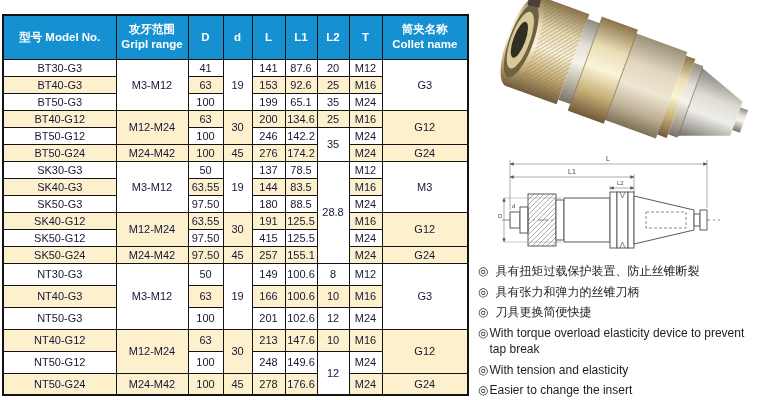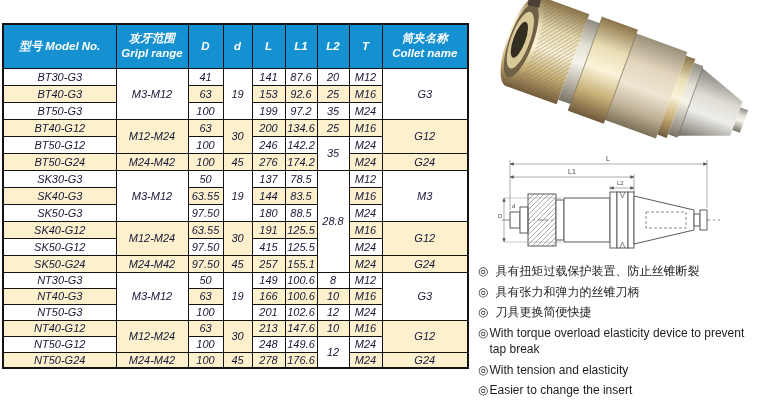--- a/index.html
+++ b/index.html
@@ -6,45 +6,44 @@
   html,body { width:762px; height:400px; }
   body {
     position:relative;
     background:#ffffff;
     font-family:"Liberation Sans", sans-serif;
     overflow:hidden;
   }
 
   
   table.spec {
-    position:absolute; left:2px; top:23px;
+    position:absolute; left:2px; top:14px;
     width:465px;
     border-collapse:collapse;
     table-layout:fixed;
     border:2px solid var(--border,#121212);
-    font-style:italic;
   }
   table.spec th, table.spec td {
     border:1px solid var(--border,#121212);
     text-align:center; vertical-align:middle;
     font-size:11px;
     padding:0 1px;
     color:var(--text,#171737);
     overflow:hidden; white-space:nowrap;
   }
   table.spec th {
     background:var(--header-bg,#1591d2);
     color:var(--header-text,#ffffff);
     font-weight:bold;
     height:44px;
     line-height:1.3;
     font-size:11.5px;
   }
   table.spec tr.bt td, table.spec tr.sk td { height:17px; }
-  table.spec tr.nt td { height:16px; }
+  table.spec tr.nt td { height:22px; }
   table.spec tr.shade { background:var(--row-shade,#fcf0cd); }
   col.c0{width:113px} col.c1{width:72px} col.c2{width:35px} col.c3{width:29px}
   col.c4{width:33px} col.c5{width:32px} col.c6{width:32px} col.c7{width:33px}
   col.c8{width:86px}
 
   
   .photo-wrap { position:absolute; left:478px; top:0; width:284px; height:152px; }
   .drawing-wrap { position:absolute; left:498px; top:150px; width:248px; height:118px; }
 
   .features {
@@ -124,21 +123,21 @@
         <td>63</td>
         <td>153</td>
         <td>92.6</td>
         <td>25</td>
         <td>M16</td>
       </tr>
       <tr class="bt">
         <td>BT50-G3</td>
         <td>100</td>
         <td>199</td>
-        <td>97.2</td>
+        <td>65.1</td>
         <td>35</td>
         <td>M24</td>
       </tr>
       <tr class="bt shade">
         <td>BT40-G12</td>
         <td rowspan="2">M12-M24</td>
         <td>63</td>
         <td rowspan="2">30</td>
         <td>200</td>
         <td>134.6</td>

